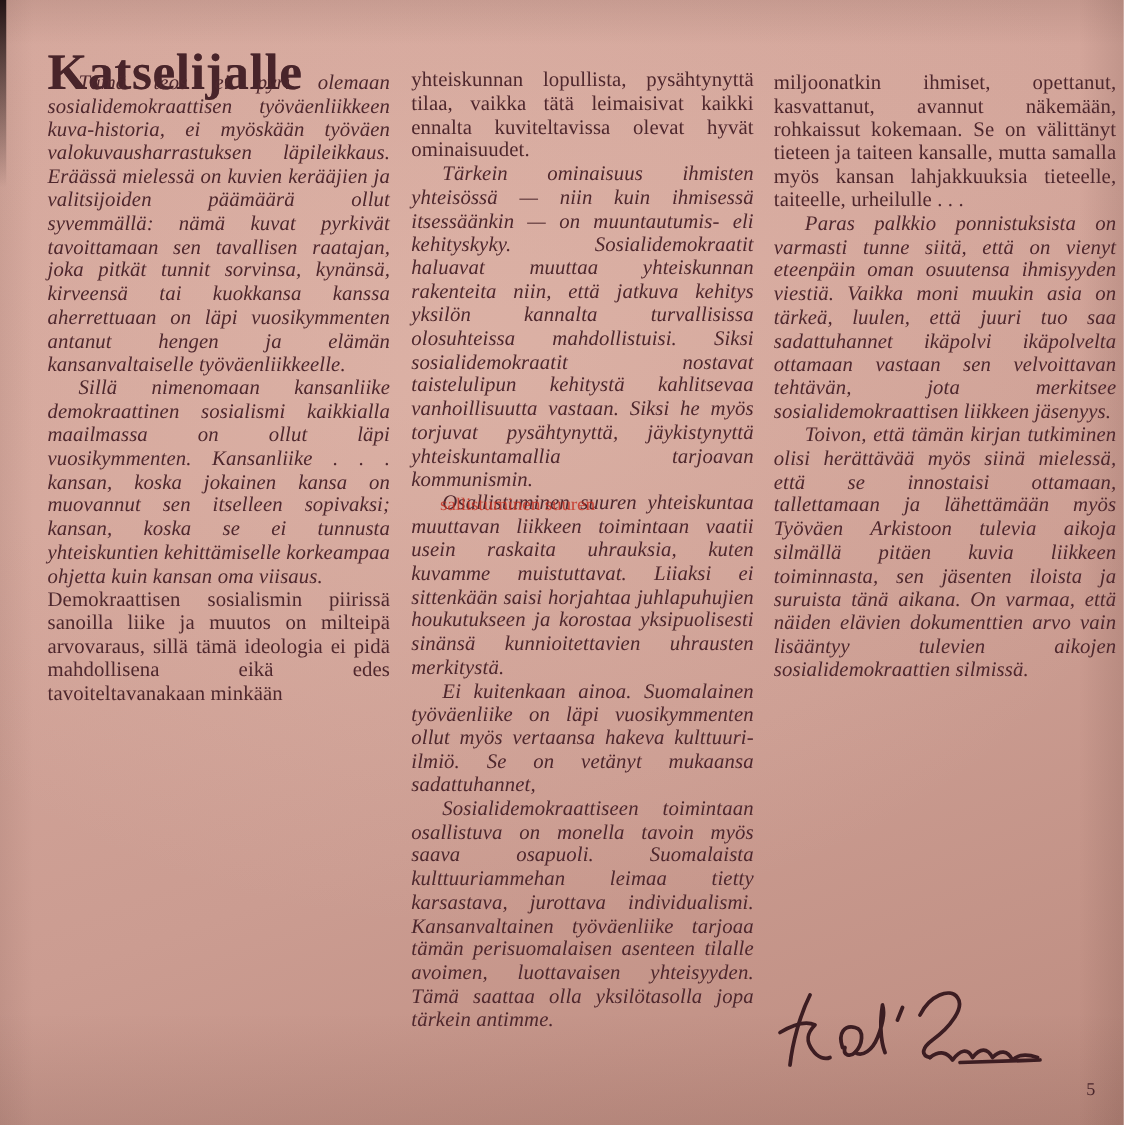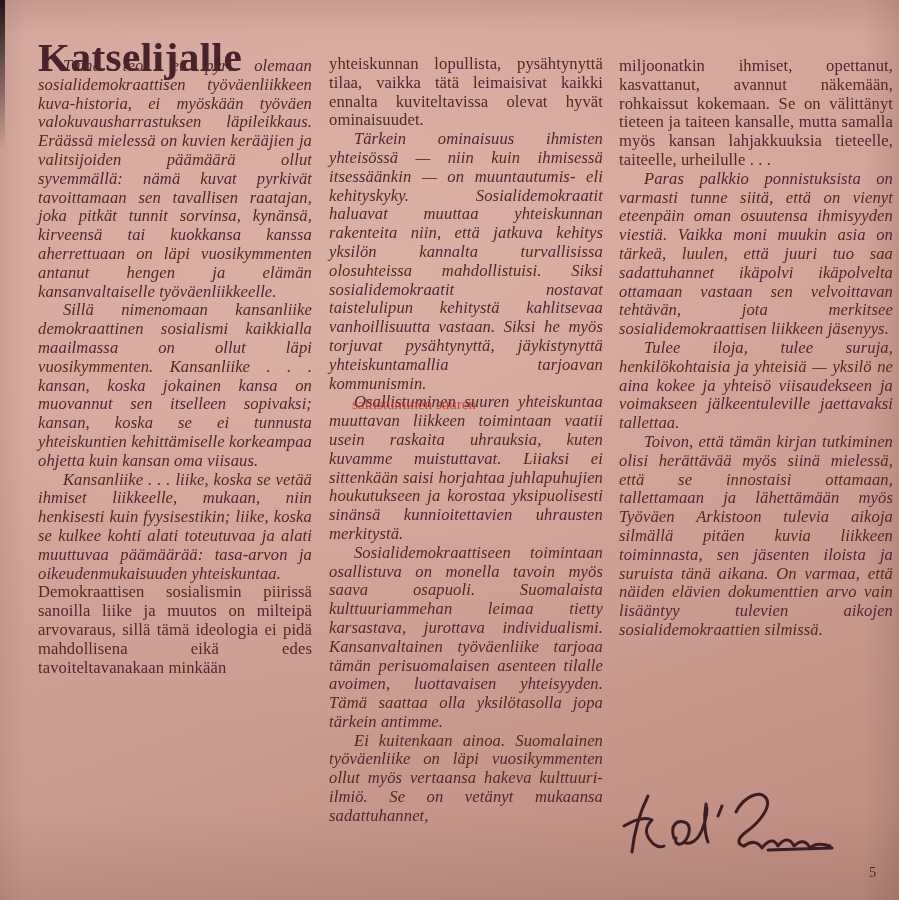--- a/index.html
+++ b/index.html
@@ -64,36 +64,34 @@
 <body>
 
 <div class="vignette"></div>
 <div class="spine-shadow"></div>
 
 <h1 class="page-title">Katselijalle</h1>
 
 <div class="col col-1">
   <p class="indent">Tämä teos ei pyri olemaan sosialidemokraattisen työväenliikkeen kuva-historia, ei myöskään työväen valokuvausharrastuksen läpileikkaus. Eräässä mielessä on kuvien kerääjien ja valitsijoiden päämäärä ollut syvemmällä: nämä kuvat pyrkivät tavoittamaan sen tavallisen raatajan, joka pitkät tunnit sorvinsa, kynänsä, kirveensä tai kuokkansa kanssa aherrettuaan on läpi vuosikymmenten antanut hengen ja elämän kansanvaltaiselle työväenliikkeelle.</p>
   <p class="indent">Sillä nimenomaan kansanliike demokraattinen sosialismi kaikkialla maailmassa on ollut läpi vuosikymmenten. Kansanliike . . . kansan, koska jokainen kansa on muovannut sen itselleen sopivaksi; kansan, koska se ei tunnusta yhteiskuntien kehittämiselle korkeampaa ohjetta kuin kansan oma viisaus.</p>
-  <p class="indent">Kansanliike . . . liike, koska se vetää ihmiset liikkeelle, mukaan, niin henkisesti kuin fyysisestikin; liike, koska se kulkee kohti alati toteutuvaa ja alati muuttuvaa päämäärää: tasa-arvon ja oikeudenmukaisuuden yhteiskuntaa.</p>
   <p>Demokraattisen sosialismin piirissä sanoilla liike ja muutos on milteipä arvovaraus, sillä tämä ideologia ei pidä mahdollisena eikä edes tavoiteltavanakaan minkään</p>
 </div>
 
 <div class="col col-2">
   <p>yhteiskunnan lopullista, pysähtynyttä tilaa, vaikka tätä leimaisivat kaikki ennalta kuviteltavissa olevat hyvät ominaisuudet.</p>
   <p class="indent">Tärkein ominaisuus ihmisten yhteisössä — niin kuin ihmisessä itsessäänkin — on muuntautumis- eli kehityskyky. Sosialidemokraatit haluavat muuttaa yhteiskunnan rakenteita niin, että jatkuva kehitys yksilön kannalta turvallisissa olosuhteissa mahdollistuisi. Siksi sosialidemokraatit nostavat taistelulipun kehitystä kahlitsevaa vanhoillisuutta vastaan. Siksi he myös torjuvat pysähtynyttä, jäykistynyttä yhteiskuntamallia tarjoavan kommunismin.</p>
   <p class="indent">Osallistuminen suuren yhteiskuntaa muuttavan liikkeen toimintaan vaatii usein raskaita uhrauksia, kuten kuvamme muistuttavat. Liiaksi ei sittenkään saisi horjahtaa juhlapuhujien houkutukseen ja korostaa yksipuolisesti sinänsä kunnioitettavien uhrausten merkitystä.</p>
+  <p class="indent">Ei kuitenkaan ainoa. Suomalainen työväenliike on läpi vuosikymmenten ollut myös vertaansa hakeva kulttuuri-ilmiö. Se on vetänyt mukaansa sadattuhannet,</p>
   <p class="indent">Sosialidemokraattiseen toimintaan osallistuva on monella tavoin myös saava osapuoli. Suomalaista kulttuuriammehan leimaa tietty karsastava, jurottava individualismi. Kansanvaltainen työväenliike tarjoaa tämän perisuomalaisen asenteen tilalle avoimen, luottavaisen yhteisyyden. Tämä saattaa olla yksilötasolla jopa tärkein antimme.</p>
-  <p class="indent">Ei kuitenkaan ainoa. Suomalainen työväenliike on läpi vuosikymmenten ollut myös vertaansa hakeva kulttuuri-ilmiö. Se on vetänyt mukaansa sadattuhannet,</p>
 </div>
 
 <div class="col col-3">
   <p>miljoonatkin ihmiset, opettanut, kasvattanut, avannut näkemään, rohkaissut kokemaan. Se on välittänyt tieteen ja taiteen kansalle, mutta samalla myös kansan lahjakkuuksia tieteelle, taiteelle, urheilulle . . .</p>
   <p class="indent">Paras palkkio ponnistuksista on varmasti tunne siitä, että on vienyt eteenpäin oman osuutensa ihmisyyden viestiä. Vaikka moni muukin asia on tärkeä, luulen, että juuri tuo saa sadattuhannet ikäpolvi ikäpolvelta ottamaan vastaan sen velvoittavan tehtävän, jota merkitsee sosialidemokraattisen liikkeen jäsenyys.</p>
-  <p class="indent">Tulee iloja, tulee suruja, henkilökohtaisia ja yhteisiä — yksilö ne aina kokee ja yhteisö viisaudekseen ja voimakseen jälkeentuleville jaettavaksi tallettaa.</p>
   <p class="indent">Toivon, että tämän kirjan tutkiminen olisi herättävää myös siinä mielessä, että se innostaisi ottamaan, tallettamaan ja lähettämään myös Työväen Arkistoon tulevia aikoja silmällä pitäen kuvia liikkeen toiminnasta, sen jäsenten iloista ja suruista tänä aikana. On varmaa, että näiden elävien dokumenttien arvo vain lisääntyy tulevien aikojen sosialidemokraattien silmissä.</p>
 </div>
 
 <div class="watermark">sallistuminen suuren</div>
 
 <div class="signature">
   <svg viewBox="0 0 240 100" xmlns="http://www.w3.org/2000/svg">
     <g fill="none" stroke="#3c1d22" stroke-width="3" stroke-linecap="round" stroke-linejoin="round">
       <path d="M14,70 C16,52 22,30 30,14"></path>
       <path d="M6,44 C16,38 26,34 34,38 C28,44 26,50 32,58 C36,64 42,66 46,64"></path>

